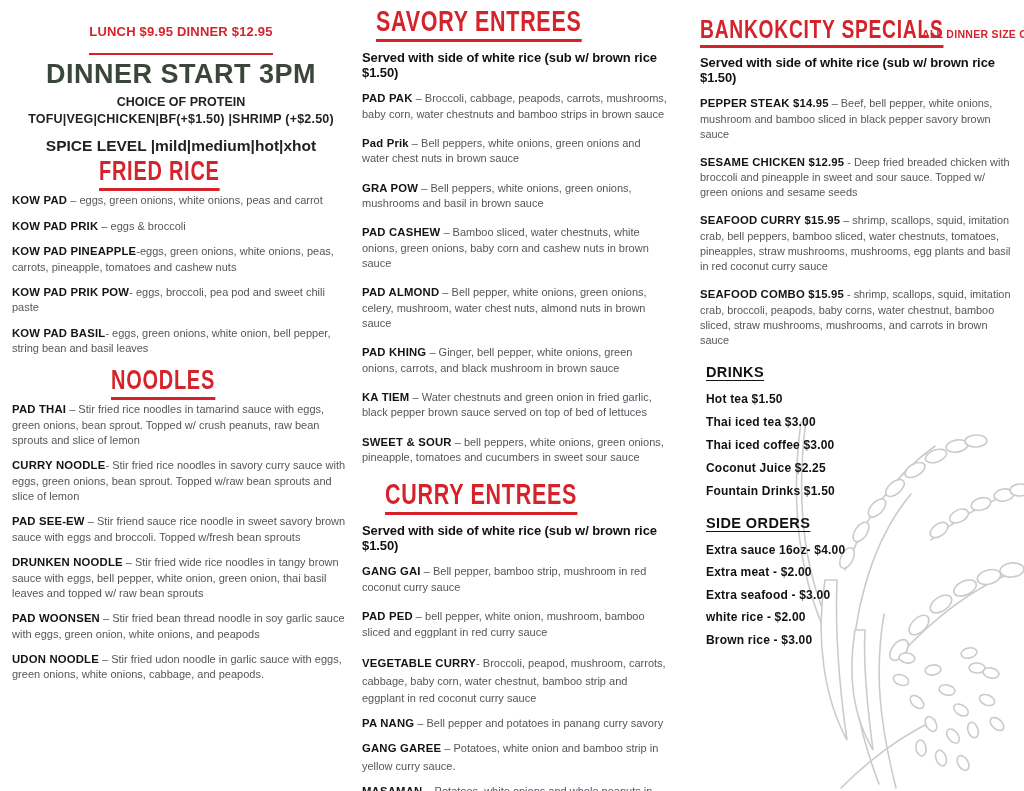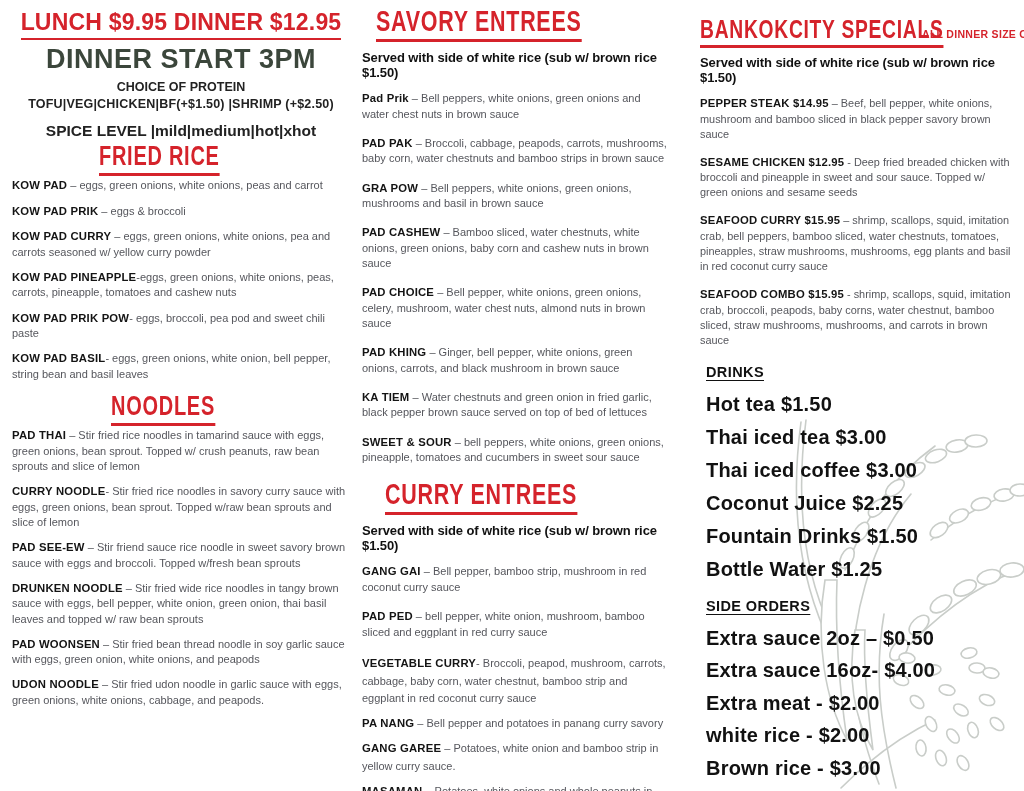--- a/index.html
+++ b/index.html
@@ -19,23 +19,23 @@
     color:var(--ink);
   }
   .col{position:absolute;top:0;z-index:1;}
   .col-left{left:12px;width:338px;top:8px;}
   .col-mid{left:362px;width:306px;top:4px;}
   .col-right{left:700px;width:312px;top:8px;}
 
   
   .lhead{text-align:center;margin-bottom:2px;}
   .banner{
-    display:inline-block;color:var(--red);font-weight:700;font-size:23px;
-    border-bottom:2.5px solid var(--red);padding-bottom:2px;letter-spacing:.2px;
-    margin-top:1px;
+    display:inline-block;color:var(--red);font-weight:700;font-size:13px;
+    border-bottom:2.5px solid var(--red);padding-bottom:14px;letter-spacing:.2px;
+    margin-top:16px;
   }
   .dinner-start{color:var(--green);font-weight:700;font-size:27px;letter-spacing:.5px;margin-top:4px;}
   .protein-title{font-weight:700;font-size:12.5px;margin-top:5px;color:#222;}
   .protein-options{font-weight:700;font-size:12.5px;margin-top:3px;color:#222;letter-spacing:.2px;}
   .spice{font-weight:700;font-size:15.5px;margin-top:11px;color:#222;}
 
   
   .rh{position:relative;height:36px;margin-top:2px;text-align:center;}
   .rh .t{
     display:inline-block;white-space:nowrap;
@@ -70,21 +70,21 @@
   
   .curry .mi:nth-child(n+3){line-height:1.62;margin-bottom:6px;}
 
   
   .minor{padding-left:6px;margin-top:15px;}
   .minor-title{
     display:inline-block;font-weight:700;font-size:14.5px;color:#111;
     text-decoration:underline;text-underline-offset:3px;letter-spacing:.4px;
     margin-bottom:12px;
   }
-  .big-item{font-weight:700;font-size:20px;color:#111;margin:0 0 8px;letter-spacing:.2px;line-height:1.25;}
+  .big-item{font-weight:700;font-size:12px;color:#111;margin:0 0 8px;letter-spacing:.2px;line-height:1.25;}
   .sides .big-item{margin-bottom:7.5px;}
 
   
   .rice-art{position:absolute;left:783px;top:418px;width:241px;height:373px;z-index:0;pointer-events:none;}
   .rice-art path{fill:none;stroke:var(--sketch);stroke-width:1.6;stroke-linecap:round;}
   .rice-art ellipse{fill:#ffffff;stroke:var(--sketch);stroke-width:1.6;}
   .rice-art .leaf{fill:#ffffff;}
 </style>
 </head>
 <body>
@@ -153,21 +153,20 @@
     <div class="protein-options">TOFU|VEG|CHICKEN|BF(+$1.50) |SHRIMP (+$2.50)</div>
     <div class="spice">SPICE LEVEL  |mild|medium|hot|xhot</div>
   </div>
 
   <div class="rh">
     <span class="t">FRIED RICE</span>
   </div>
   <div>
       <p class="mi"><b>KOW PAD</b><span> – eggs, green onions, white onions, peas and carrot</span></p>
       <p class="mi"><b>KOW PAD PRIK</b><span> – eggs &amp; broccoli</span></p>
-      <p class="mi"><b>KOW PAD CURRY</b><span> – eggs, green onions, white onions, pea and carrots seasoned w/ yellow curry powder</span></p>
       <p class="mi"><b>KOW PAD PINEAPPLE</b><span>-eggs, green onions, white onions, peas, carrots, pineapple, tomatoes and cashew nuts</span></p>
       <p class="mi"><b>KOW PAD PRIK POW</b><span>- eggs, broccoli, pea pod and sweet chili paste</span></p>
       <p class="mi"><b>KOW PAD BASIL</b><span>- eggs, green onions, white onion, bell pepper, string bean and basil leaves</span></p>
     </div>
 
   <div class="rh">
     <span class="t">NOODLES</span>
   </div>
   <div>
       <p class="mi"><b>PAD THAI</b><span> – Stir fried rice noodles in tamarind sauce with eggs, green onions, bean sprout. Topped w/ crush peanuts, raw bean sprouts and slice of lemon</span></p>
@@ -178,25 +177,25 @@
       <p class="mi"><b>UDON NOODLE</b><span> – Stir fried udon noodle in garlic sauce with eggs, green onions, white onions, cabbage, and peapods.</span></p>
     </div>
 </div>
 
 <div class="col col-mid">
   <div class="rh">
     <span class="t">SAVORY ENTREES</span>
   </div>
   <div class="sub">Served with side of white rice (sub w/ brown rice $1.50)</div>
   <div>
+      <p class="mi"><b>PAD PAK</b><span> – Broccoli, cabbage, peapods, carrots, mushrooms, baby corn, water chestnuts and bamboo strips in brown sauce</span></p>
       <p class="mi"><b>Pad Prik</b><span> – Bell peppers, white onions, green onions and water chest nuts in brown sauce</span></p>
-      <p class="mi"><b>PAD PAK</b><span> – Broccoli, cabbage, peapods, carrots, mushrooms, baby corn, water chestnuts and bamboo strips in brown sauce</span></p>
       <p class="mi"><b>GRA POW</b><span> – Bell peppers, white onions, green onions, mushrooms and basil in brown sauce</span></p>
       <p class="mi"><b>PAD CASHEW</b><span> – Bamboo sliced, water chestnuts, white onions, green onions, baby corn and cashew nuts in brown sauce</span></p>
-      <p class="mi"><b>PAD CHOICE</b><span> – Bell pepper, white onions, green onions, celery, mushroom, water chest nuts, almond nuts in brown sauce</span></p>
+      <p class="mi"><b>PAD ALMOND</b><span> – Bell pepper, white onions, green onions, celery, mushroom, water chest nuts, almond nuts in brown sauce</span></p>
       <p class="mi"><b>PAD KHING</b><span> – Ginger, bell pepper, white onions, green onions, carrots, and black mushroom in brown sauce</span></p>
       <p class="mi"><b>KA TIEM</b><span> – Water chestnuts and green onion in fried garlic, black pepper brown sauce served on top of bed of lettuces</span></p>
       <p class="mi"><b>SWEET &amp; SOUR</b><span> – bell peppers, white onions, green onions, pineapple, tomatoes and cucumbers in sweet sour sauce</span></p>
     </div>
 
   <div class="rh">
     <span class="t">CURRY ENTREES</span>
   </div>
   <div class="sub">Served with side of white rice (sub w/ brown rice $1.50)</div>
   <div class="curry">
@@ -223,27 +222,26 @@
     </div>
 
   <div class="minor">
     <div><span class="minor-title">DRINKS</span></div>
     <div>
         <p class="big-item">Hot tea $1.50</p>
         <p class="big-item">Thai iced tea $3.00</p>
         <p class="big-item">Thai iced coffee $3.00</p>
         <p class="big-item">Coconut Juice $2.25</p>
         <p class="big-item">Fountain Drinks $1.50</p>
-        <p class="big-item">Bottle Water $1.25</p>
       </div>
   </div>
 
   <div class="minor sides">
     <div><span class="minor-title">SIDE ORDERS</span></div>
     <div>
-        <p class="big-item">Extra sauce 2oz – $0.50</p>
         <p class="big-item">Extra sauce 16oz- $4.00</p>
         <p class="big-item">Extra meat - $2.00</p>
+        <p class="big-item">Extra seafood - $3.00</p>
         <p class="big-item">white rice - $2.00</p>
         <p class="big-item">Brown rice - $3.00</p>
       </div>
   </div>
 </div>
 
 </body></html>

